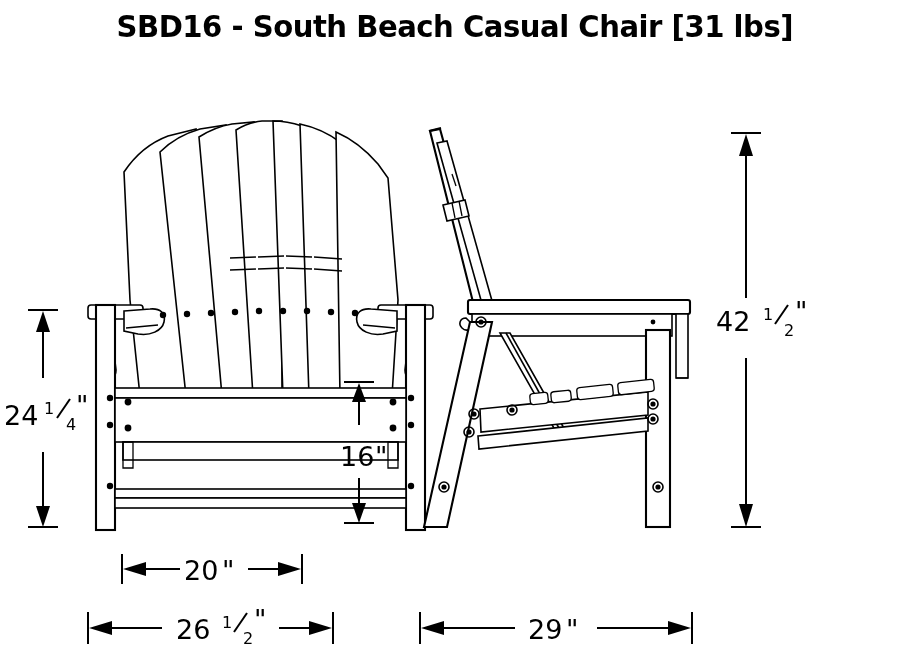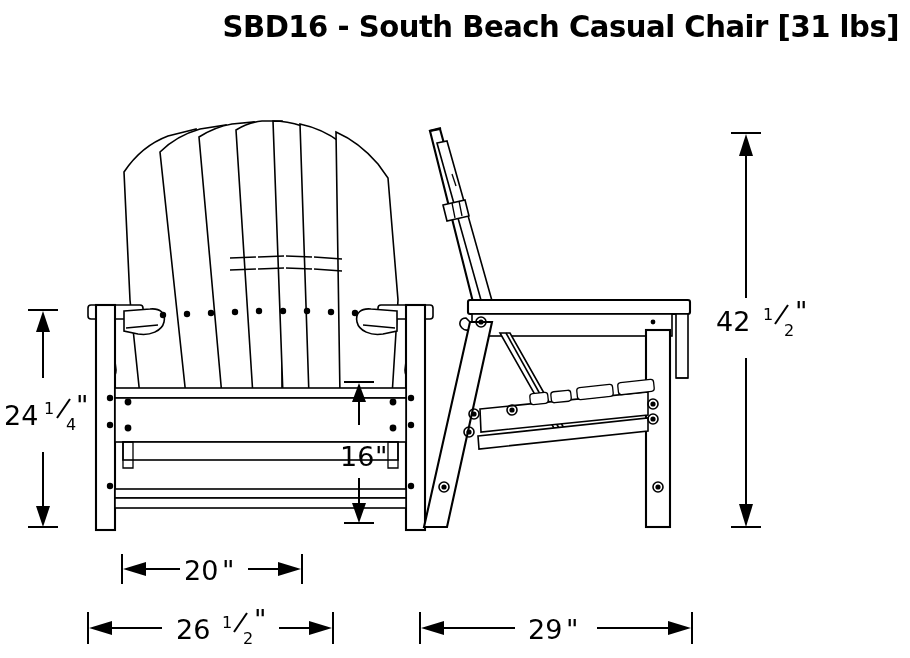--- a/index.html
+++ b/index.html
@@ -23,21 +23,21 @@
     background: #ffffff;
   }
   #title-bar {
     position: absolute;
     left: 0;
     top: 0;
     width: 910px;
     height: 52px;
     display: flex;
     align-items: center;
-    justify-content: flex-end;
+    justify-content: center;
   }
   #drawing-title {
     font-family: "DejaVu Sans", sans-serif;
     font-weight: bold;
     font-size: 30px;
     letter-spacing: -0.5px;
     white-space: nowrap;
     color: #000000;
     transform: scaleX(0.97);
   }

